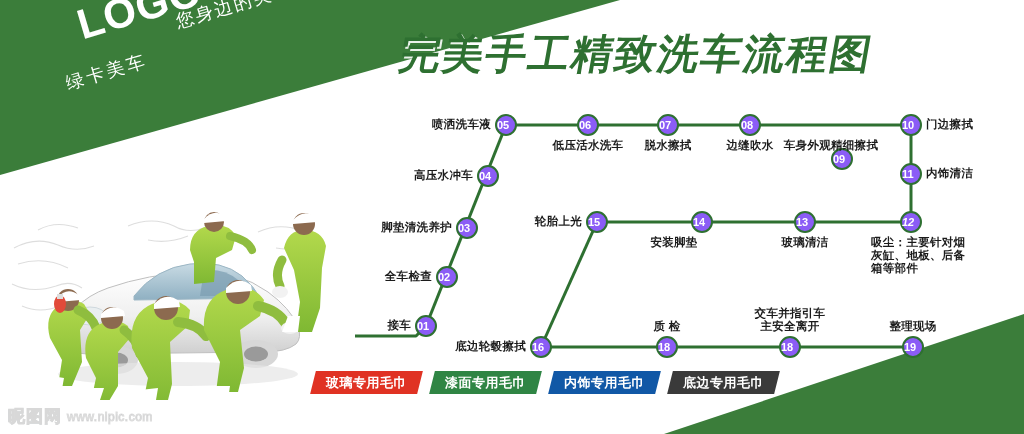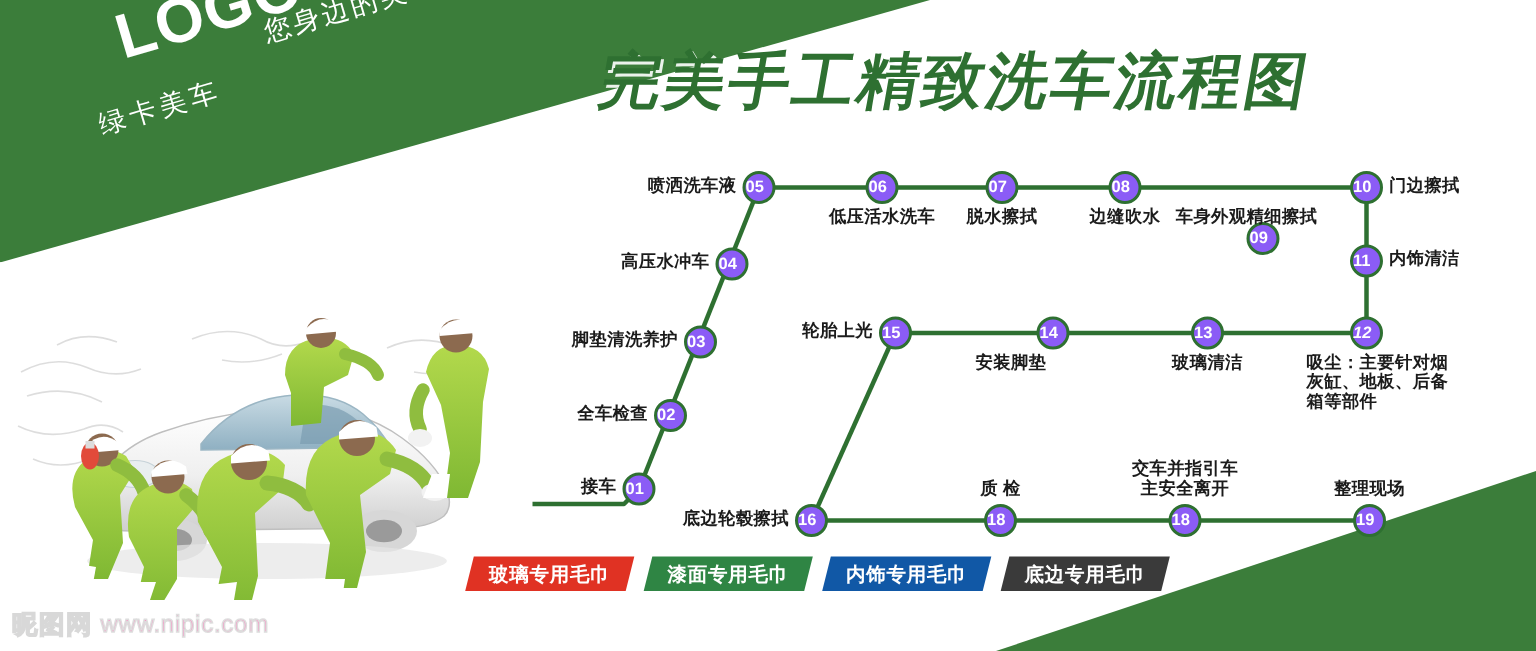--- a/index.html
+++ b/index.html
@@ -151,21 +151,21 @@
     z-index: 8;
     opacity: 0.55;
   }
   .wm-left-logo {
     font-size: 17px; color: #0c4a6e;
     -webkit-text-stroke: 1px #b9b9b9;
     font-weight: bold;
     letter-spacing: 1px;
   }
   .wm-left-url {
-    font-size: 16px; color: #ec4899;
+    font-size: 12px; color: #0f172a;
     -webkit-text-stroke: 1px #c2c2c2;
     letter-spacing: 0.5px;
   }
   .wm-id {
     position: absolute; right: 8px; bottom: 11px;
     font-size: 11.5px;
     color: #efefef;
     background: rgba(190,190,190,0.45);
     padding: 1px 4px;
     letter-spacing: 0.2px;

